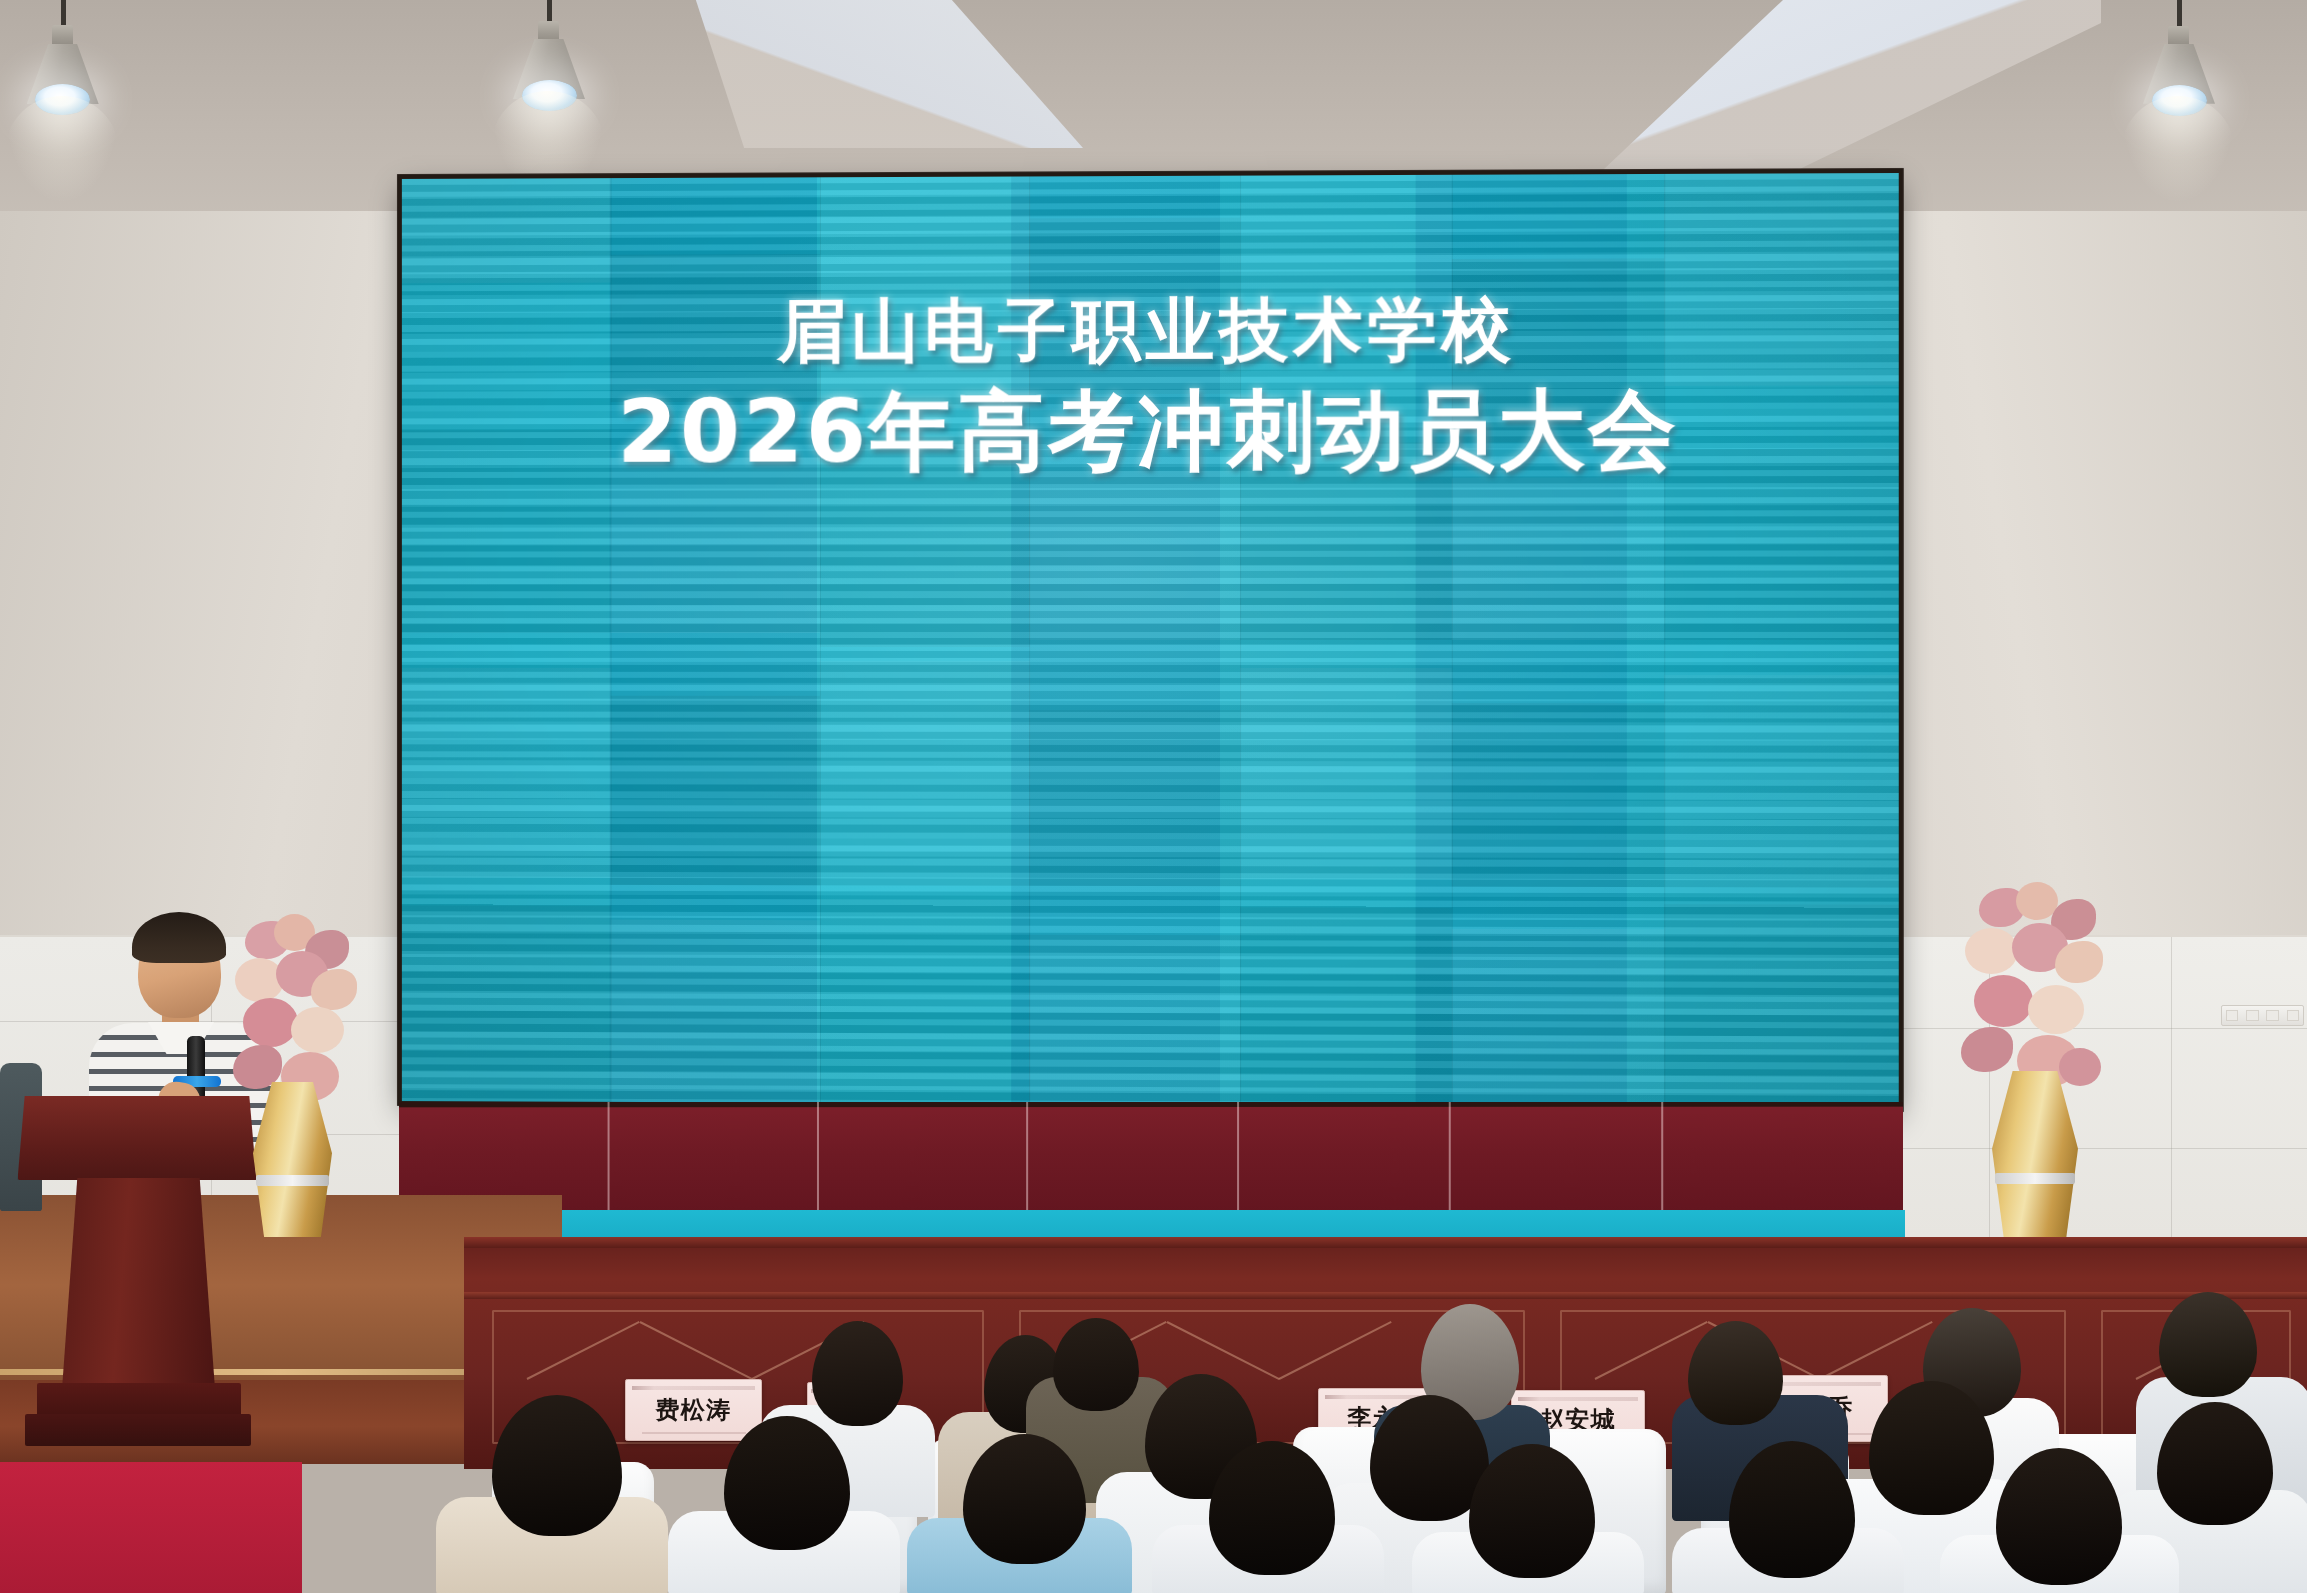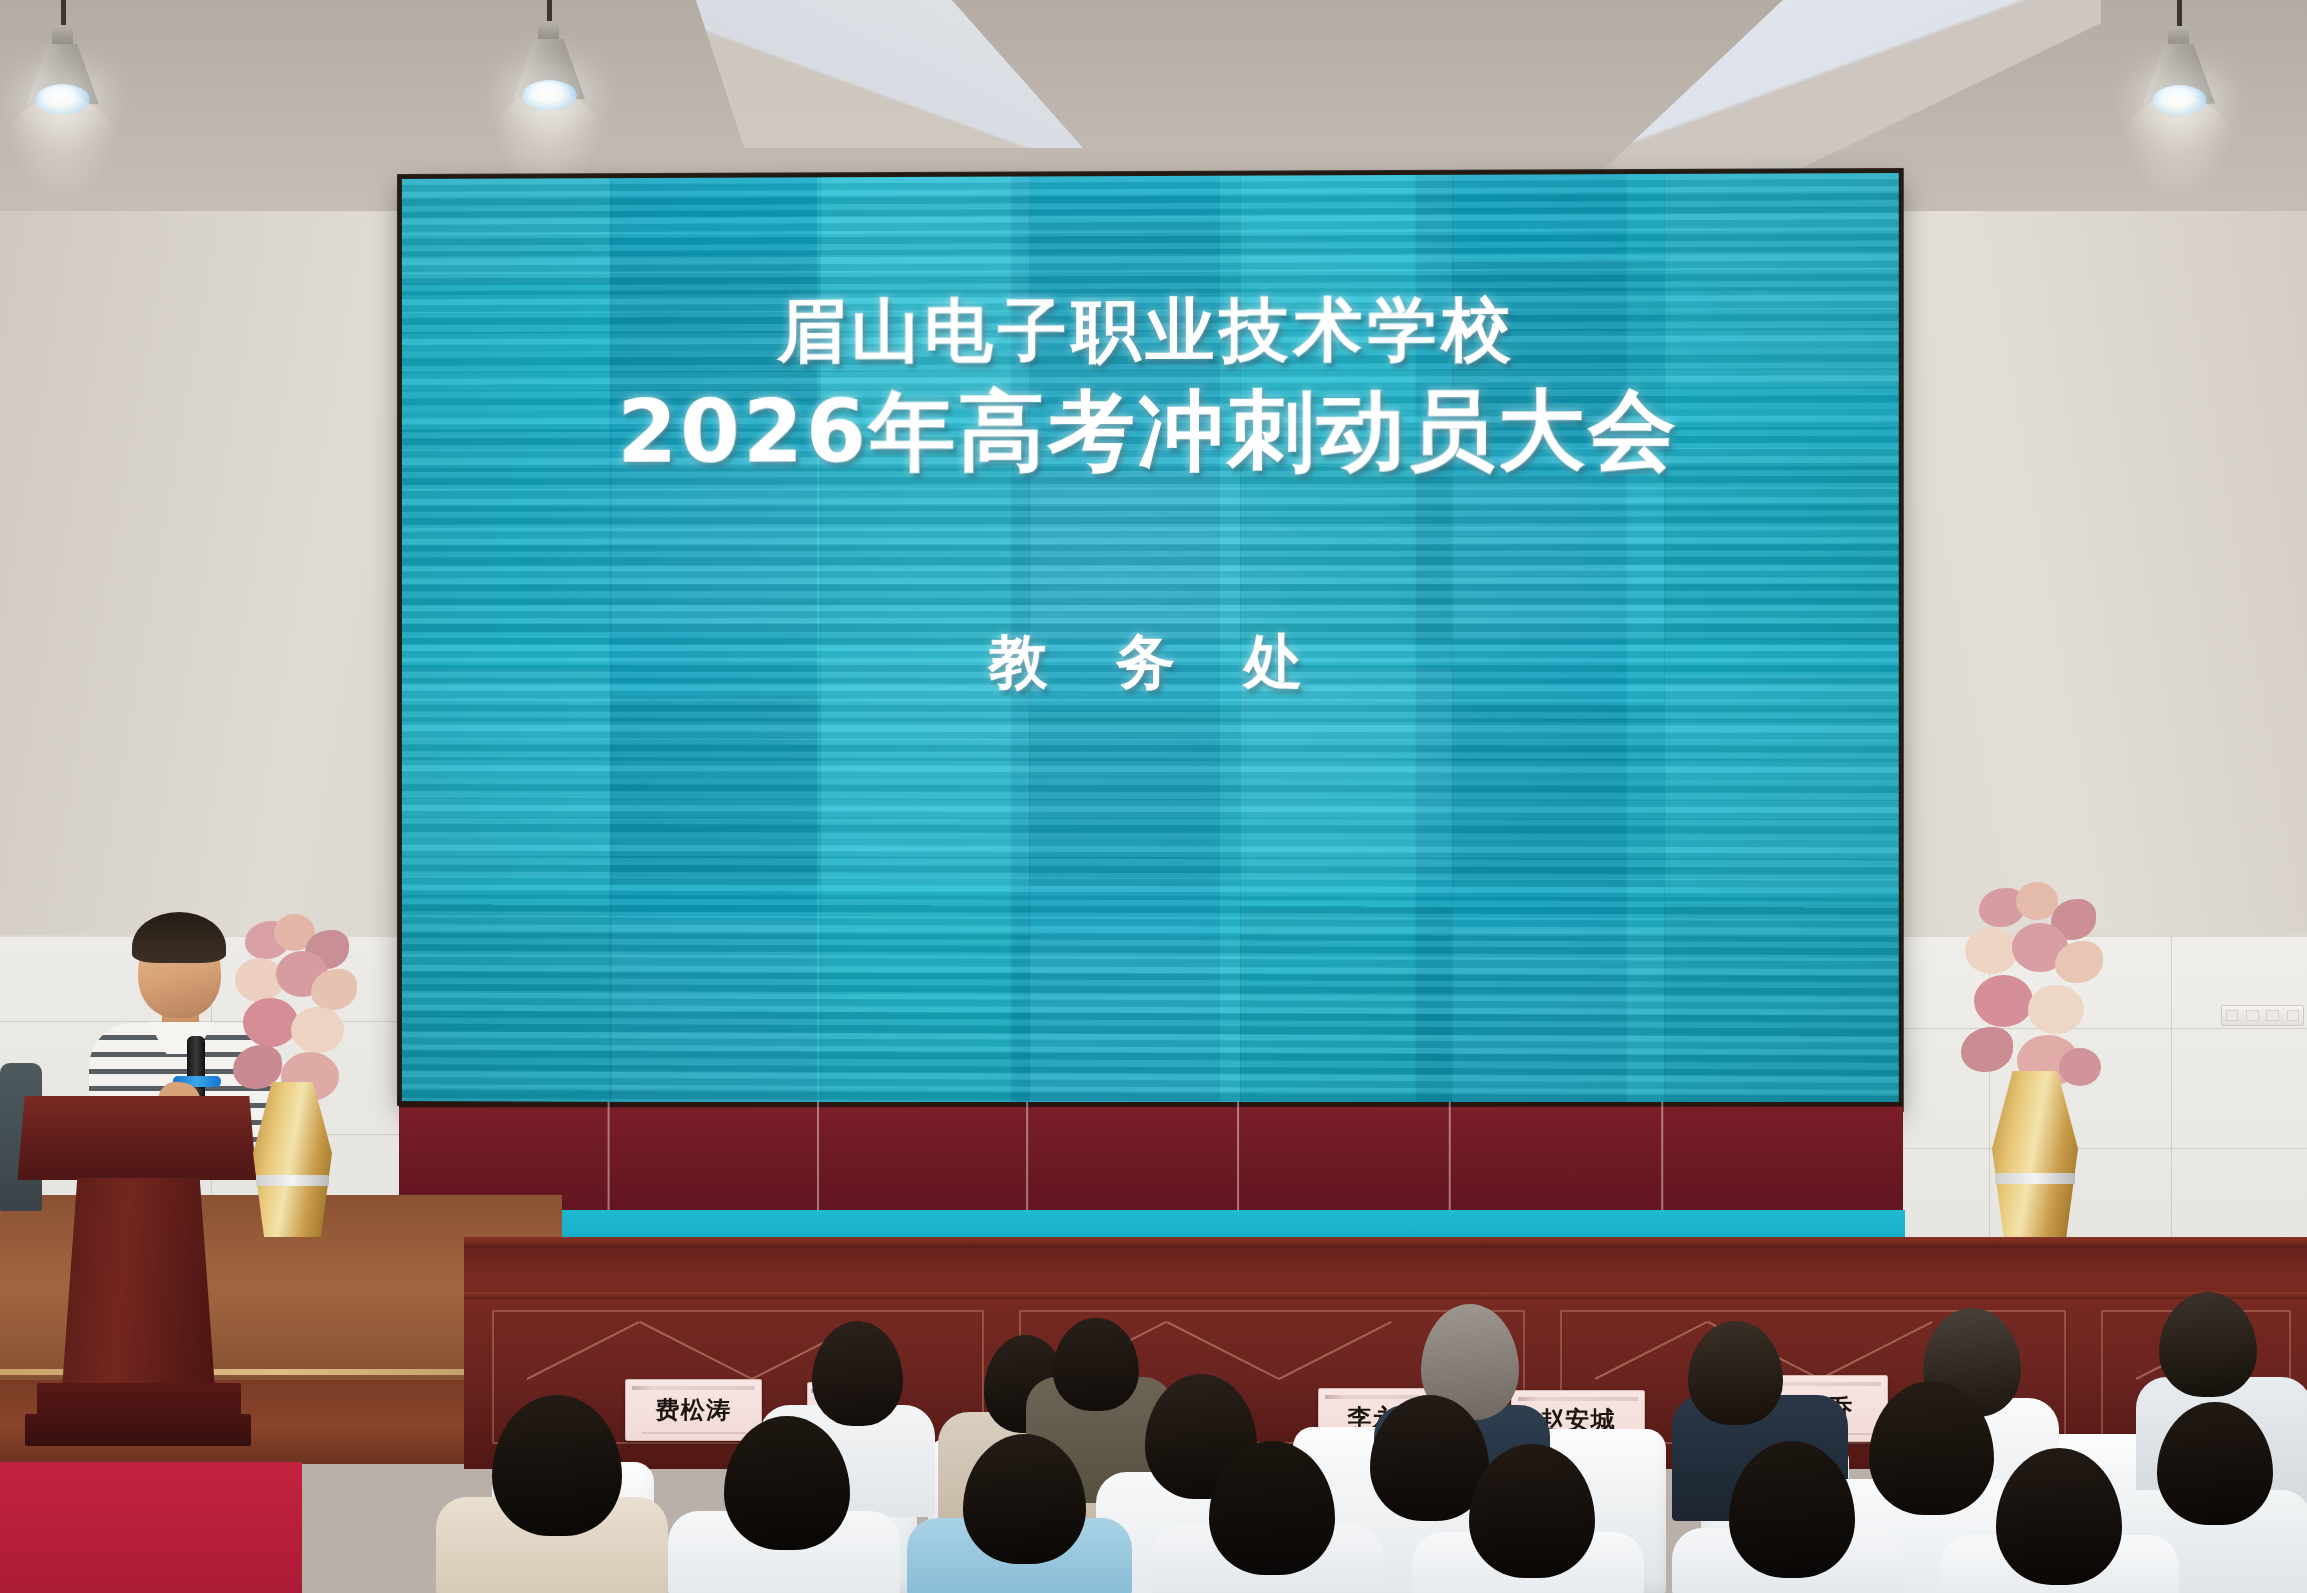--- a/index.html
+++ b/index.html
@@ -418,21 +418,20 @@
     <i class="led-seam" style="left:632px;"></i>
     <i class="led-seam" style="left:843px;"></i>
     <i class="led-seam" style="left:1054px;"></i>
     <i class="led-seam" style="left:1265px;"></i>
 
     <div class="led-vig"></div>
 
     <div class="led-text">
       <div class="ln-school">眉山电子职业技术学校</div>
       <div class="ln-event">2026年高考冲刺动员大会</div>
-      <div class="ln-dept">教 务 处</div>
     </div>
   </div>
 
   <div class="skirt">
     <div class="skirt-top"></div>
     <i style="left:211px;"></i>
     <i style="left:422px;"></i>
     <i style="left:632px;"></i>
     <i style="left:843px;"></i>
     <i style="left:1054px;"></i>

